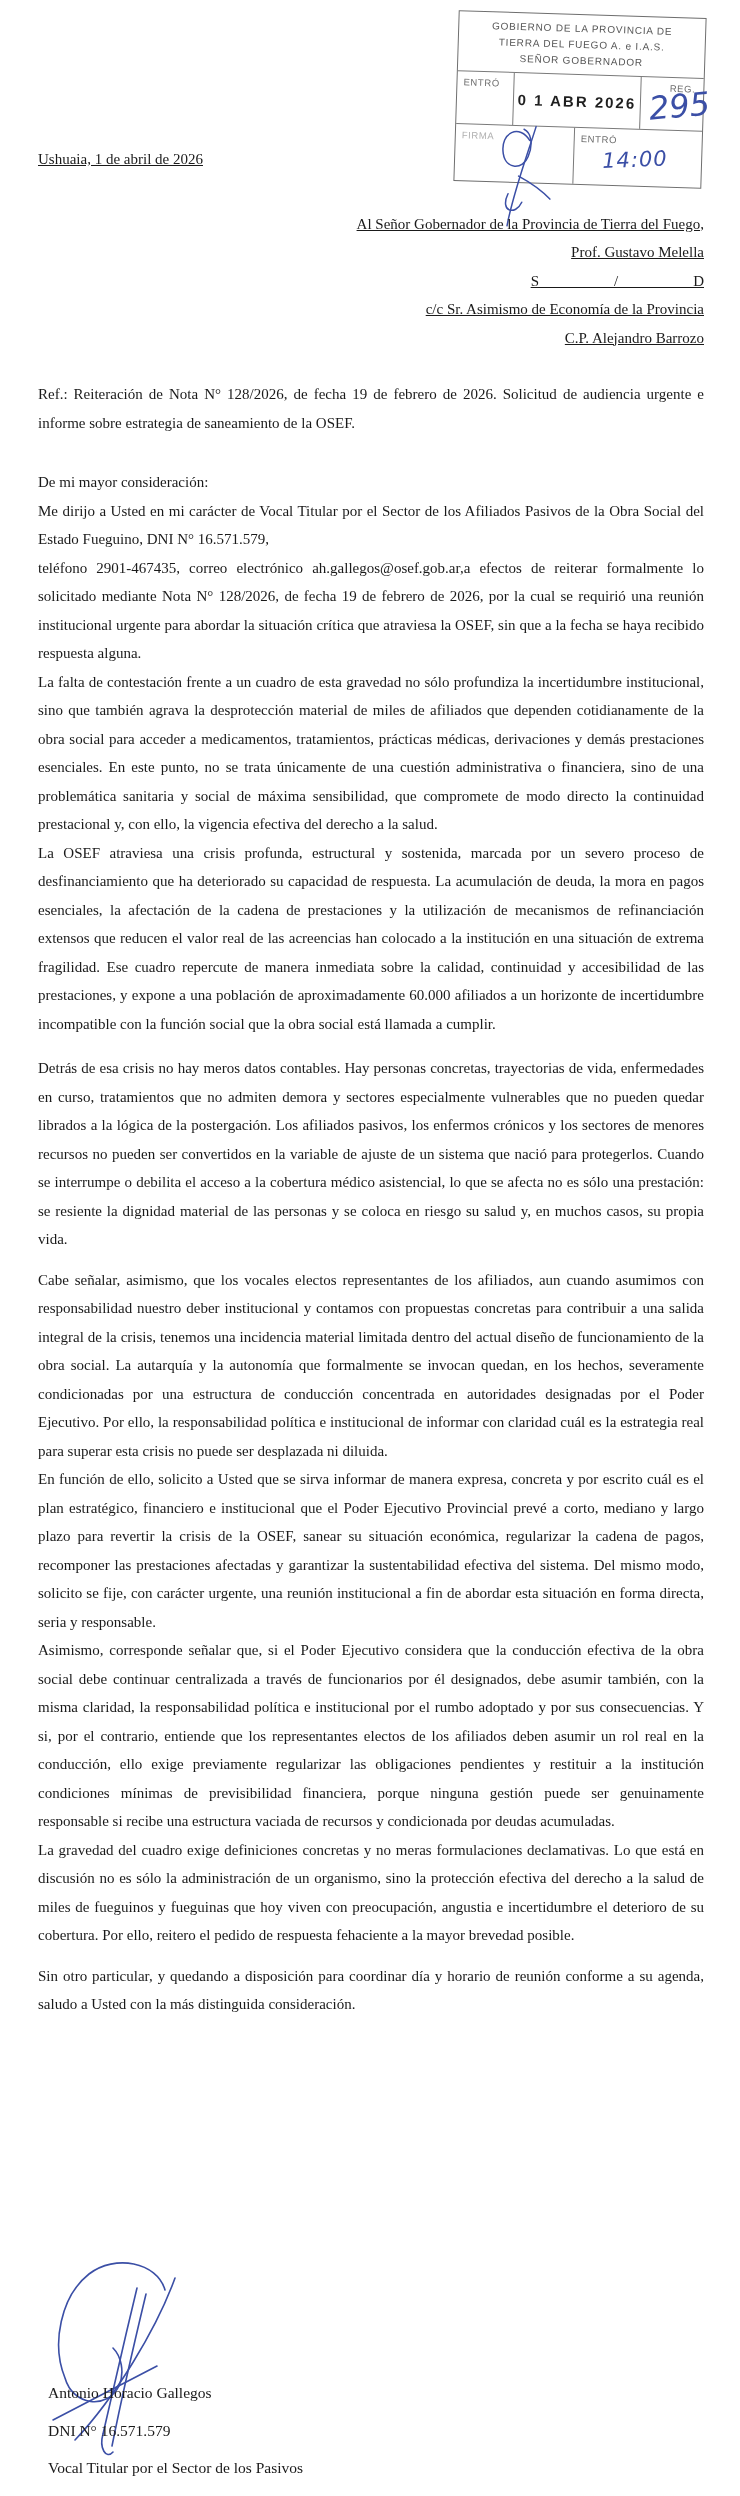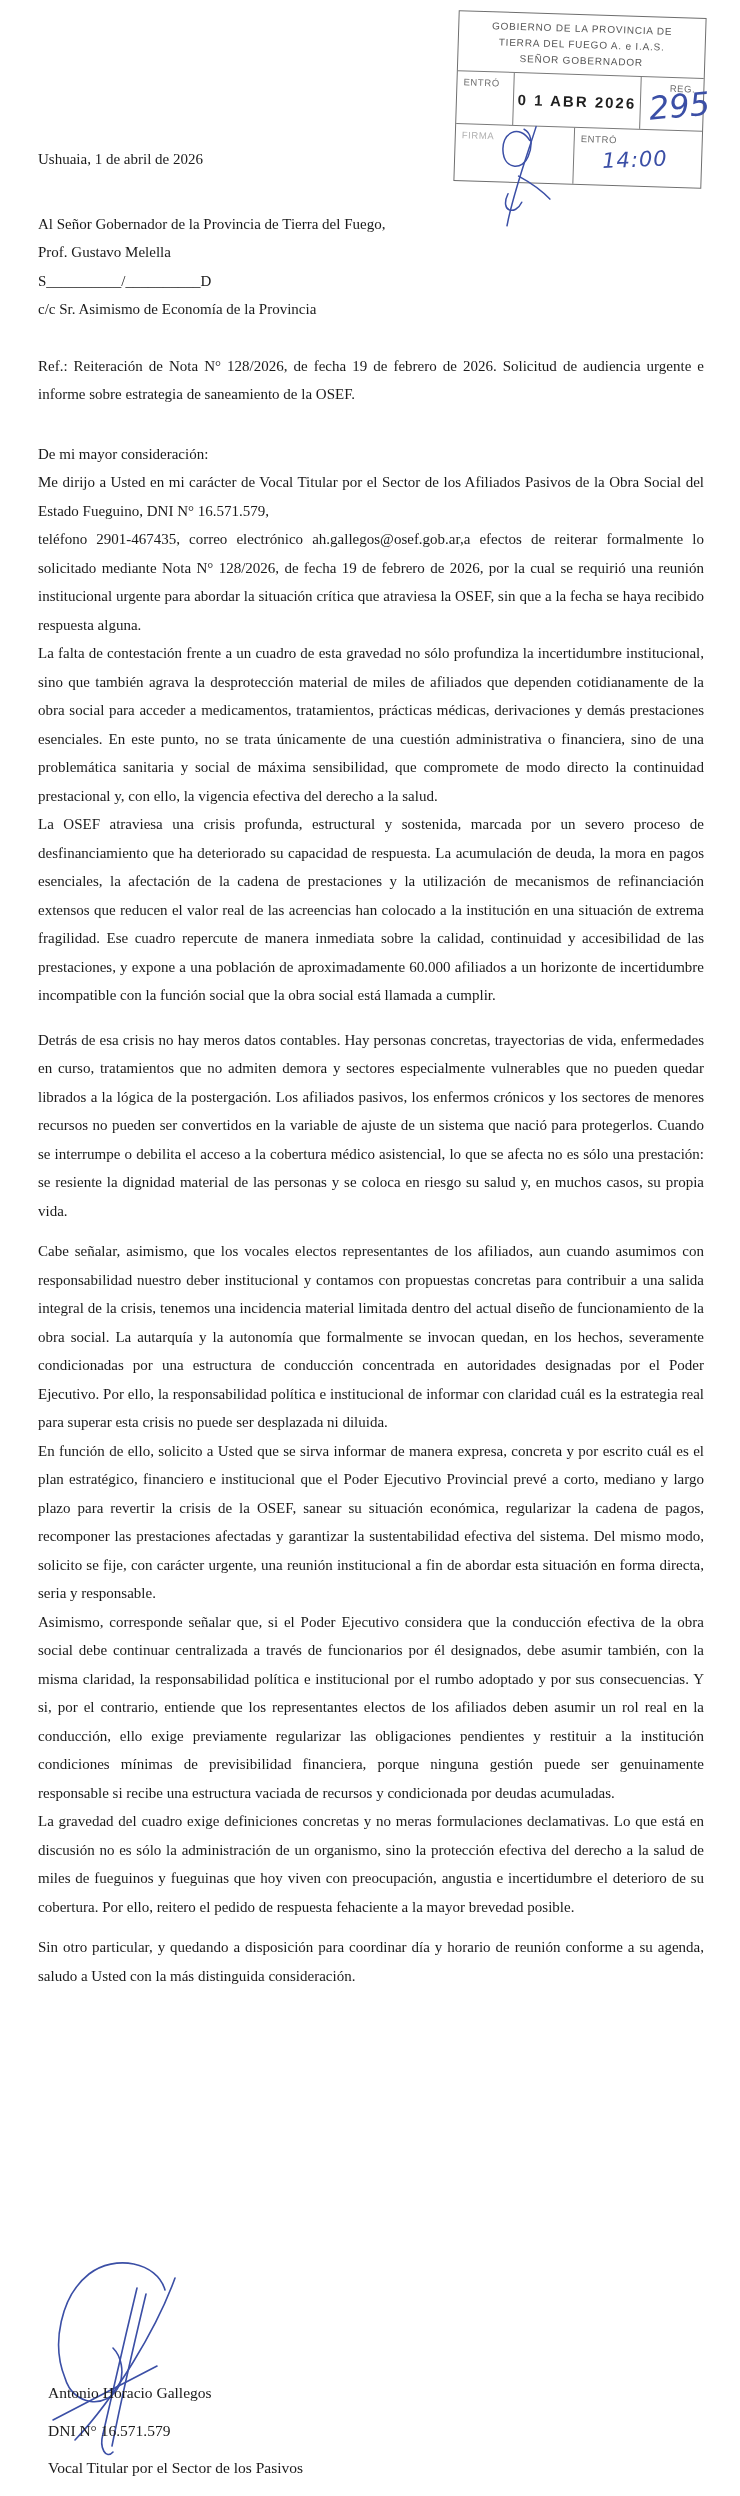--- a/index.html
+++ b/index.html
@@ -14,22 +14,22 @@
   }
   .content{
     position:absolute;
     left:38px;right:36px;top:0;
     padding-top:145px;
     font-size:15px;
     line-height:28.5px;
   }
   .content p{margin:0;}
   .just{text-align:justify;}
-  .date-line{margin-bottom:36px !important;}
-  .recipient p{text-align:left;}
+  .date-line{margin-bottom:36px !important;text-decoration:underline;}
+  .recipient p{text-align:right;text-decoration:underline;}
   .ref{margin-top:28px !important;}
   .sal{margin-top:31px !important;}
   .gap-a{margin-top:16px !important;}
   .gap-b{margin-top:12px !important;}
   .gap-c{margin-top:12px !important;}
 
   
   .stamp{
     position:absolute;
     left:456px;top:14px;
@@ -137,20 +137,21 @@
   </div>
 
   <div class="content">
     <p class="date-line">Ushuaia, 1 de abril de 2026</p>
 
     <div class="recipient">
       <p>Al Señor Gobernador de la Provincia de Tierra del Fuego,</p>
       <p>Prof. Gustavo Melella</p>
       <p>S__________/__________D</p>
       <p>c/c Sr. Asimismo de Economía de la Provincia</p>
+      <p>C.P. Alejandro Barrozo</p>
     </div>
 
     <p class="just ref">Ref.: Reiteración de Nota N° 128/2026, de fecha 19 de febrero de 2026. Solicitud de audiencia urgente e informe sobre estrategia de saneamiento de la OSEF.</p>
 
     <p class="sal">De mi mayor consideración:</p>
 
     <p class="just">Me dirijo a Usted en mi carácter de Vocal Titular por el Sector de los Afiliados Pasivos de la Obra Social del Estado Fueguino, DNI N° 16.571.579,</p>
     <p class="just">teléfono 2901-467435, correo electrónico ah.gallegos@osef.gob.ar,a efectos de reiterar formalmente lo solicitado mediante Nota N° 128/2026, de fecha 19 de febrero de 2026, por la cual se requirió una reunión institucional urgente para abordar la situación crítica que atraviesa la OSEF, sin que a la fecha se haya recibido respuesta alguna.</p>
     <p class="just">La falta de contestación frente a un cuadro de esta gravedad no sólo profundiza la incertidumbre institucional, sino que también agrava la desprotección material de miles de afiliados que dependen cotidianamente de la obra social para acceder a medicamentos, tratamientos, prácticas médicas, derivaciones y demás prestaciones esenciales. En este punto, no se trata únicamente de una cuestión administrativa o financiera, sino de una problemática sanitaria y social de máxima sensibilidad, que compromete de modo directo la continuidad prestacional y, con ello, la vigencia efectiva del derecho a la salud.</p>
     <p class="just">La OSEF atraviesa una crisis profunda, estructural y sostenida, marcada por un severo proceso de desfinanciamiento que ha deteriorado su capacidad de respuesta. La acumulación de deuda, la mora en pagos esenciales, la afectación de la cadena de prestaciones y la utilización de mecanismos de refinanciación extensos que reducen el valor real de las acreencias han colocado a la institución en una situación de extrema fragilidad. Ese cuadro repercute de manera inmediata sobre la calidad, continuidad y accesibilidad de las prestaciones, y expone a una población de aproximadamente 60.000 afiliados a un horizonte de incertidumbre incompatible con la función social que la obra social está llamada a cumplir.</p>

